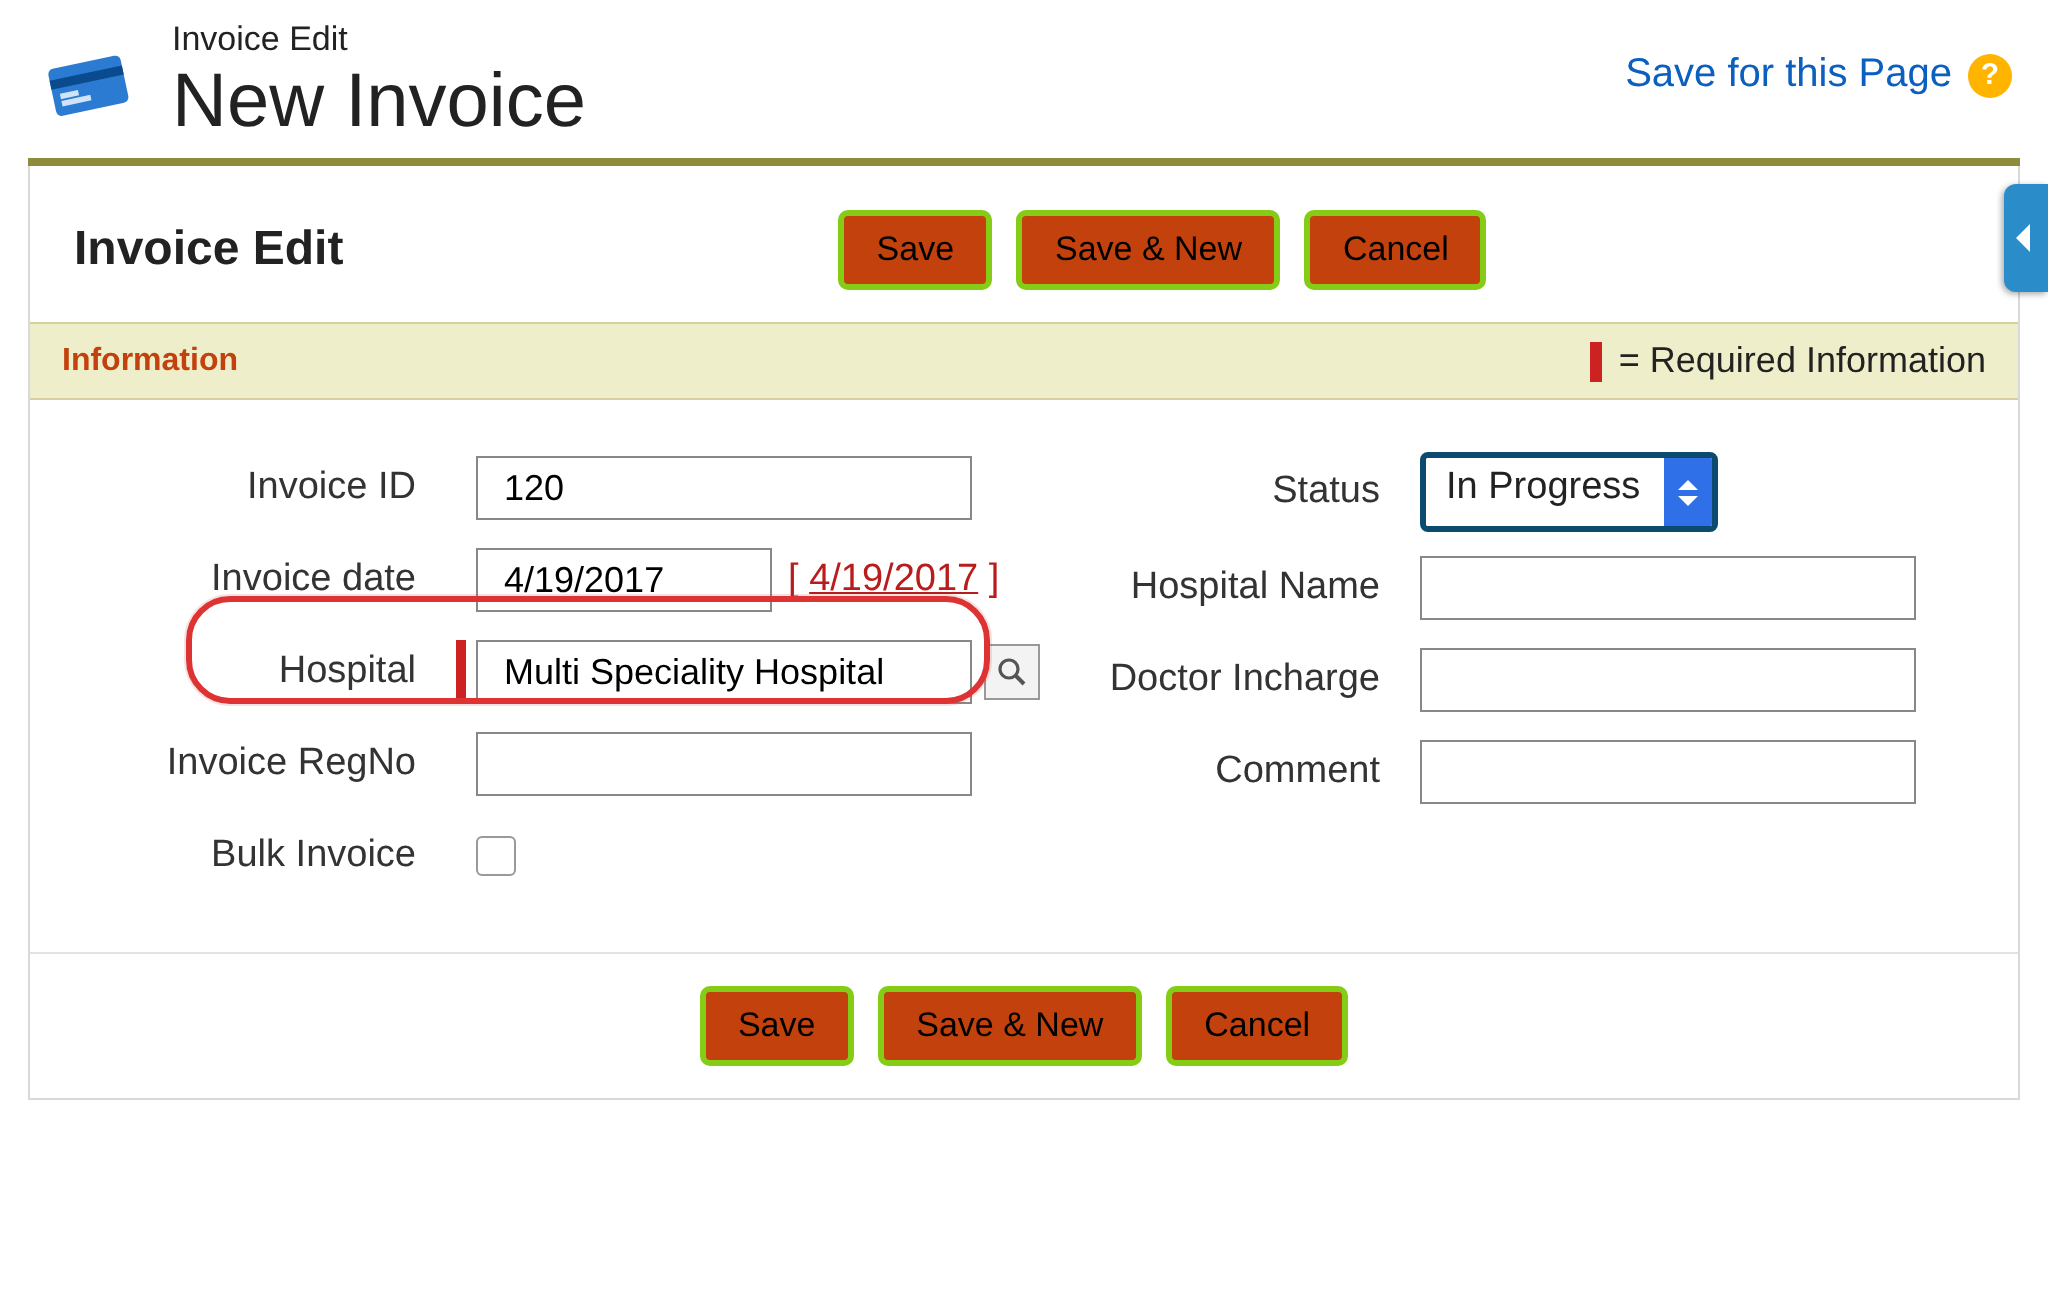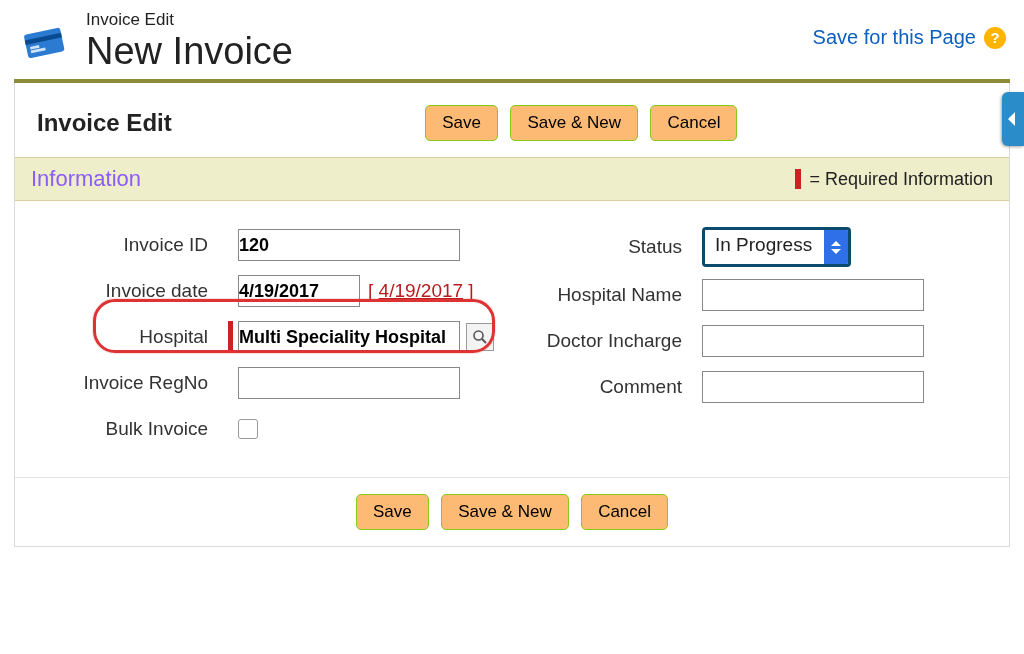--- a/index.html
+++ b/index.html
@@ -10,33 +10,33 @@
   .titles h1{margin:0;font-size:38px;font-weight:500;color:#222;}
   .help-link{position:absolute;top:26px;right:18px;color:#0b5fbf;font-size:20px;display:flex;align-items:center;}
   .help-badge{display:inline-flex;align-items:center;justify-content:center;width:22px;height:22px;border-radius:50%;background:#ffb400;color:#fff;font-weight:bold;margin-left:8px;font-size:15px;}
   .rail-tab{position:absolute;right:0;top:92px;width:22px;height:54px;background:#2a8cc8;border-top-left-radius:6px;border-bottom-left-radius:6px;box-shadow:-1px 1px 3px rgba(0,0,0,.35);}
   .rail-tab::before{content:"";position:absolute;left:6px;top:50%;transform:translateY(-50%);border-right:7px solid #fff;border-top:7px solid transparent;border-bottom:7px solid transparent;}
   .gold-sep{height:4px;background:#8c8c3a;margin:0 14px;}
   .panel{border:1px solid #d9d9d9;margin:0 14px;border-top:none;}
   .panel-titlebar{display:flex;align-items:center;padding:22px 18px 16px 22px;}
   .panel-titlebar h2{margin:0;font-size:24px;font-weight:bold;color:#222;flex:0 0 auto;}
   .btn-row{flex:1;text-align:center;}
-  .btn{display:inline-block;background:#fdba74;border:1px solid #84cc16;border-radius:5px;padding:7px 16px;font-size:17px;margin:0 4px;cursor:pointer;}
+  .btn{display:inline-block;background:#c2410c;border:3px solid #84cc16;border-radius:5px;padding:7px 16px;font-size:17px;margin:0 4px;cursor:pointer;}
   .section-head{background:#eeeecb;border-top:1px solid #d9cf9e;border-bottom:1px solid #d9cf9e;padding:8px 16px;display:flex;align-items:center;}
-  .section-head .title{font-size:22px;font-weight:normal;color:#8b5cf6;}
+  .section-head .title{font-size:16px;font-weight:bold;color:#c2410c;}
   .req-note{margin-left:auto;display:flex;align-items:center;font-size:18px;}
   .req-note .bar{display:inline-block;width:6px;height:20px;background:#c22;margin-right:8px;}
   .form-body{display:flex;padding:16px 8px 20px 8px;position:relative;}
   .col{flex:1;}
   .row{display:flex;align-items:center;margin:10px 0;min-height:36px;}
   .row .lbl{text-align:right;font-size:19px;color:#333;width:185px;padding-right:20px;}
   .row .ctrl{display:flex;align-items:center;}
   .req-bar{display:inline-block;width:5px;height:32px;background:#c22;margin-right:5px;}
   .req-spacer{display:inline-block;width:10px;}
-  input[type=text]{border:1px solid #888;height:30px;padding:0 0;font-size:18px;width:220px;background:#fff;font-weight:bold;}
+  input[type=text]{border:1px solid #888;height:30px;padding:0 13px;font-size:18px;width:220px;background:#fff;}
   .sel-wrap{display:inline-flex;border:3px solid #0c4a6e;border-radius:4px;height:34px;overflow:hidden;}
   .sel-wrap .sel-text{padding:4px 12px 4px 10px;font-size:19px;background:#fff;}
   .sel-wrap .sel-btn{width:24px;background:#2f6fe8;display:flex;flex-direction:column;align-items:center;justify-content:center;}
   .sel-wrap .sel-btn::before{content:"";width:0;height:0;border-left:5px solid transparent;border-right:5px solid transparent;border-bottom:5px solid #fff;margin-bottom:3px;}
   .sel-wrap .sel-btn::after{content:"";width:0;height:0;border-left:5px solid transparent;border-right:5px solid transparent;border-top:5px solid #fff;}
   .date-link{font-size:19px;margin-left:8px;color:#b91c1c;}
   .date-link .u{text-decoration:underline;}
   .lookup{display:inline-flex;align-items:center;justify-content:center;width:26px;height:26px;border:1px solid #999;background:#f3f3f3;margin-left:6px;}
   .cbx{width:18px;height:18px;border:1px solid #999;border-radius:3px;background:#fff;}
   .bottom-row{border-top:1px solid #e3e3e3;padding:16px 0;text-align:center;}

